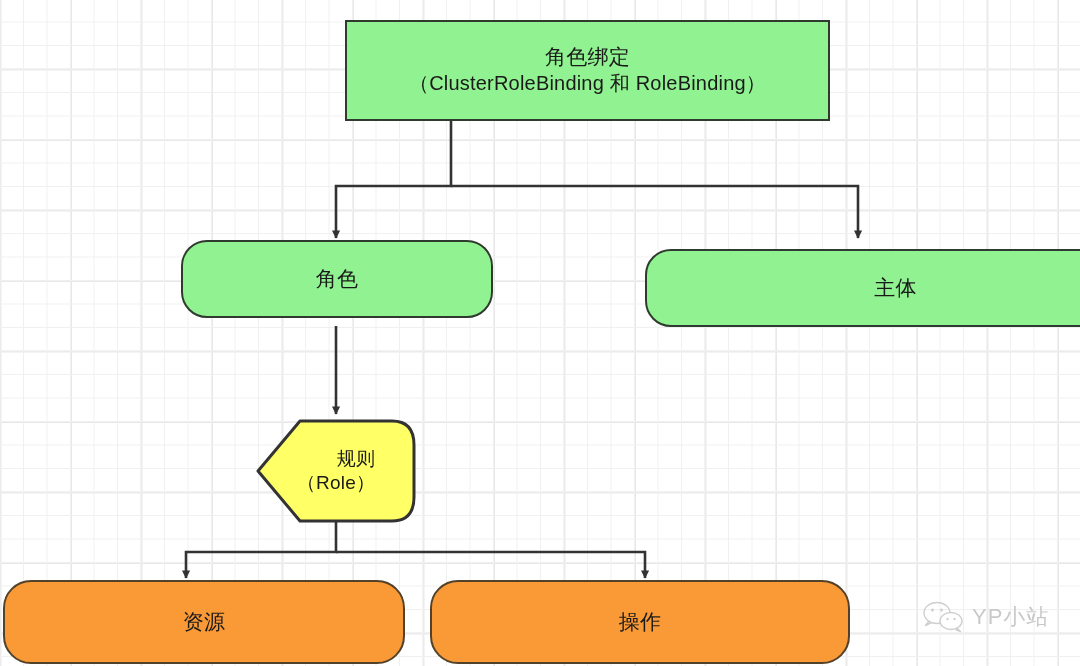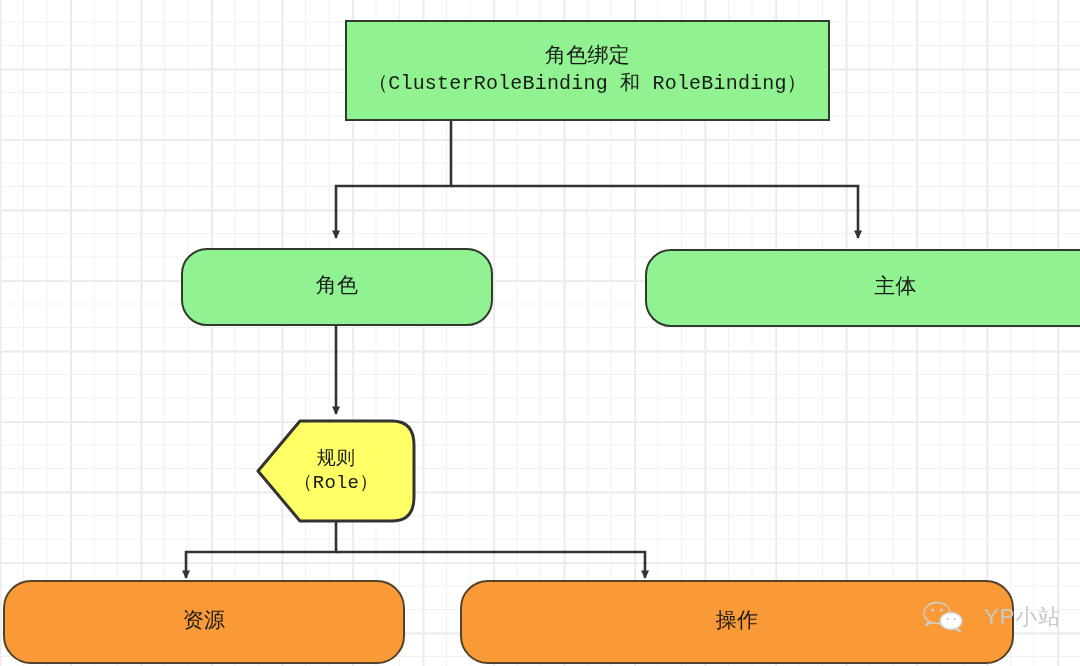--- a/index.html
+++ b/index.html
@@ -40,21 +40,20 @@
     position: absolute;
     box-sizing: border-box;
     display: flex;
     flex-direction: column;
     align-items: center;
     justify-content: center;
     text-align: center;
     color: #1a1a1a;
     line-height: 1.28;
     letter-spacing: 0.2px;
-    font-family: Liberation Mono, monospace;
   }
   .node .line1 {
     font-size: 21px;
     white-space: nowrap;
   }
   .node .line2 {
     font-size: 20px;
     white-space: nowrap;
   }
 
@@ -75,38 +74,38 @@
 
   .hex-node {
     background: transparent;
     border: none;
   }
   .hex-node .hex-label {
     position: relative;
     z-index: 2;
     display: flex;
     flex-direction: column;
-    align-items: center;
+    align-items: flex-end;
     justify-content: center;
   }
   .hex-node .hex-svg {
     position: absolute;
     left: 0;
     top: 0;
     z-index: 1;
   }
   .hex-node .line1, .hex-node .line2 {
     font-size: 19px;
   }
 
   .watermark {
     position: absolute;
     display: flex;
     align-items: center;
-    gap: 18px;
+    gap: 6px;
     color: #cfcfcf;
     user-select: none;
   }
   .watermark .wm-text {
     font-size: 22px;
     letter-spacing: 1px;
     color: #c9c9c9;
   }
 </style>
 </head>
@@ -140,21 +139,21 @@
     <g>
       <path d="M336,552 L645,552 L645,578" fill="none" stroke="#333333" stroke-width="2.6" stroke-linejoin="miter" marker-end="url(#arrowhead)"></path>
     </g>
   </svg>
 
   <div class="node rect-node" style="left:345px; top:20px; width:485px; height:101px;">
     <div class="line1">角色绑定</div>
     <div class="line2">（ClusterRoleBinding 和 RoleBinding）</div>
   </div>
 
-  <div class="node pill-node" style="left:181px; top:248px; width:312px; height:78px;">
+  <div class="node pill-node" style="left:181px; top:240px; width:312px; height:78px;">
     <div class="line1">角色</div>
   </div>
 
   <div class="node pill-node" style="left:645px; top:249px; width:501px; height:78px;">
     <div class="line1">主体</div>
   </div>
 
   <div class="node hex-node" style="left:256px; top:419px; width:160px; height:104px;">
     <svg class="hex-svg" width="160" height="104" viewBox="0 0 160 104">
       <path d="M44,2 L136,2 Q158,2 158,26 L158,78 Q158,102 136,102 L44,102 L2,52 Z" fill="#ffff66" stroke="#333333" stroke-width="3" stroke-linejoin="round"></path>
@@ -162,21 +161,21 @@
     <div class="hex-label">
       <div class="line1">规则</div>
       <div class="line2">（Role）</div>
     </div>
   </div>
 
   <div class="node pill-node orange" style="left:3px; top:580px; width:402px; height:84px;">
     <div class="line1">资源</div>
   </div>
 
-  <div class="node pill-node orange" style="left:430px; top:580px; width:554px; height:84px;margin-left:30px;">
+  <div class="node pill-node orange" style="left:430px; top:580px; width:420px; height:84px;">
     <div class="line1">操作</div>
   </div>
 
   <div class="watermark" style="left:922px; top:600px;">
     <svg width="44" height="34" viewBox="0 0 44 34">
       <ellipse cx="15" cy="13" rx="13" ry="10.5" fill="none" stroke="#cfcfcf" stroke-width="1.4"></ellipse>
       <path d="M7,21 L3.5,25.5 L9.5,22.5" fill="none" stroke="#cfcfcf" stroke-width="1.4" stroke-linejoin="round"></path>
       <circle cx="10.5" cy="10" r="1.5" fill="#cfcfcf"></circle>
       <circle cx="19.5" cy="10" r="1.5" fill="#cfcfcf"></circle>
       <ellipse cx="29" cy="21" rx="11" ry="8.5" fill="#ffffff" stroke="#cfcfcf" stroke-width="1.4"></ellipse>

